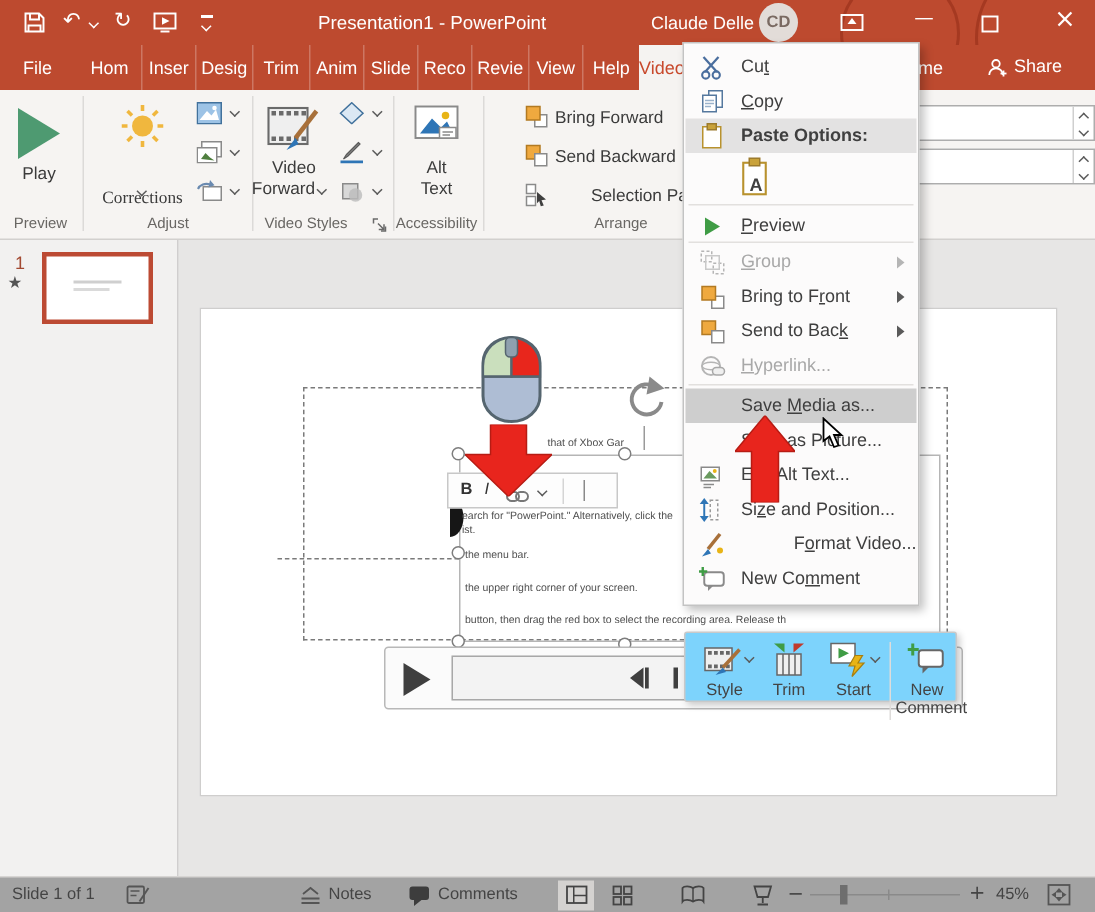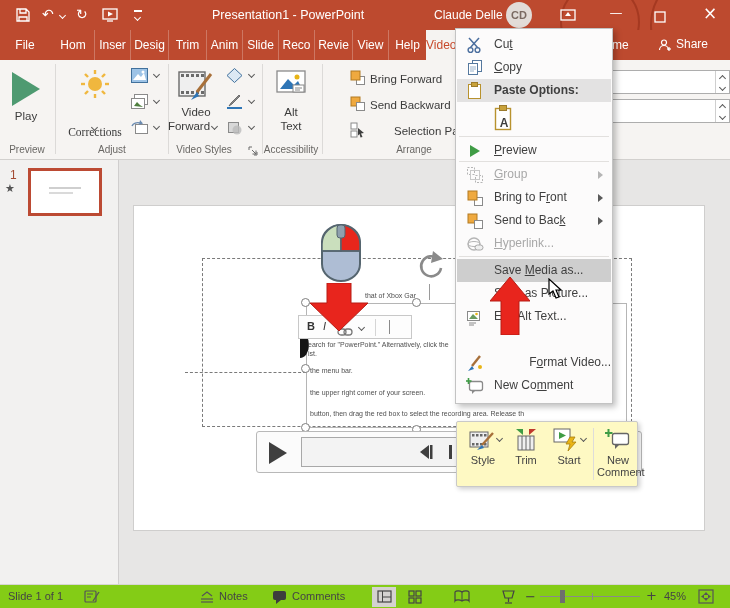--- a/index.html
+++ b/index.html
@@ -50,26 +50,26 @@
   .mi.hl  { background:#e3e2e2; }
   .mi.hl2 { background:#cecece; }
   .mi.bold { font-weight:bold; }
   .u { text-decoration:underline; }
   .sub { position:absolute; right:8px; top:8px; width:0; height:0;
          border-left:5px solid #5a5a5a; border-top:4px solid transparent; border-bottom:4px solid transparent; }
   .mi.dis .sub { border-left-color:#b5b5b5; }
   .msep { position:absolute; left:3px; right:3px; height:1px; background:#e2e0de; }
 
   
-  .vpopup { left:456px; top:421px; width:182px; height:66px; background:#fef9c3; border:1px solid #c9c9c9;
+  .vpopup { left:456px; top:421px; width:182px; height:47px; background:#7dd3fc; border:1px solid #c9c9c9;
             border-radius:2px; box-shadow:2px 2px 5px rgba(0,0,0,.2); z-index:40; }
   .vplabel { font-size:11px; color:#444; text-align:center; }
 
   
-  .statusbar { left:0; top:584px; width:730px; height:24px; background:#84cc16; border-top:1px solid #d7d5d3;
+  .statusbar { left:0; top:584px; width:730px; height:24px; background:#a3a3a3; border-top:1px solid #d7d5d3;
                font-size:11px; color:#444; }
   .viewbtn { width:24px; height:20px; top:2px; text-align:center; }
   .viewbtn.sel { background:#d4d2d0; }
 </style>
 </head>
 <body>
 
 <div id="app">
 
   <div class="ab titlebar">
@@ -469,20 +469,29 @@
     <div class="mi" style="top:276px;">
       <span class="mic"><svg width="18" height="18">
             <rect x="1.5" y="3.5" width="12" height="9" fill="#fff" stroke="#8a8a8a"></rect>
             <path d="M3 11 L7 6 L10 9 L12 11 z" fill="#6a9a5f"></path>
             <circle cx="10.5" cy="6" r="1.3" fill="#e8b416"></circle>
             <line x1="3" y1="15" x2="10" y2="15" stroke="#8a8a8a"></line>
             <line x1="3" y1="17" x2="8" y2="17" stroke="#8a8a8a"></line>
           </svg></span>
       <span class="ml"><span>Edit Alt Text...</span><span class="u"></span><span></span></span>
     </div>
+    <div class="mi" style="top:299px;">
+      <span class="mic"><svg width="18" height="18">
+            <rect x="7.5" y="2.5" width="5" height="13" fill="none" stroke="#9a9a9a" stroke-dasharray="2 1.5"></rect>
+            <polygon points="3.5,1 6.5,5 0.5,5" fill="#2e75b6"></polygon>
+            <polygon points="3.5,17 6.5,13 0.5,13" fill="#2e75b6"></polygon>
+            <line x1="3.5" y1="5" x2="3.5" y2="13" stroke="#2e75b6" stroke-width="1.3"></line>
+          </svg></span>
+      <span class="ml"><span>Si</span><span class="u">z</span><span>e and Position...</span></span>
+    </div>
     <div class="mi" style="top:322px;text-align:right;">
       <span class="mic"><svg width="18" height="18">
             <line x1="14" y1="2" x2="6" y2="12" stroke="#a8703a" stroke-width="2.4"></line>
             <path d="M6 12 L2 17 L8 15 z" fill="#2e75b6"></path>
             <circle cx="14" cy="13" r="2" fill="#e8b416"></circle>
           </svg></span>
       <span class="ml"><span>F</span><span class="u">o</span><span>rmat Video...</span></span>
     </div>
     <div class="mi" style="top:345px;">
       <span class="mic"><svg width="18" height="18">

